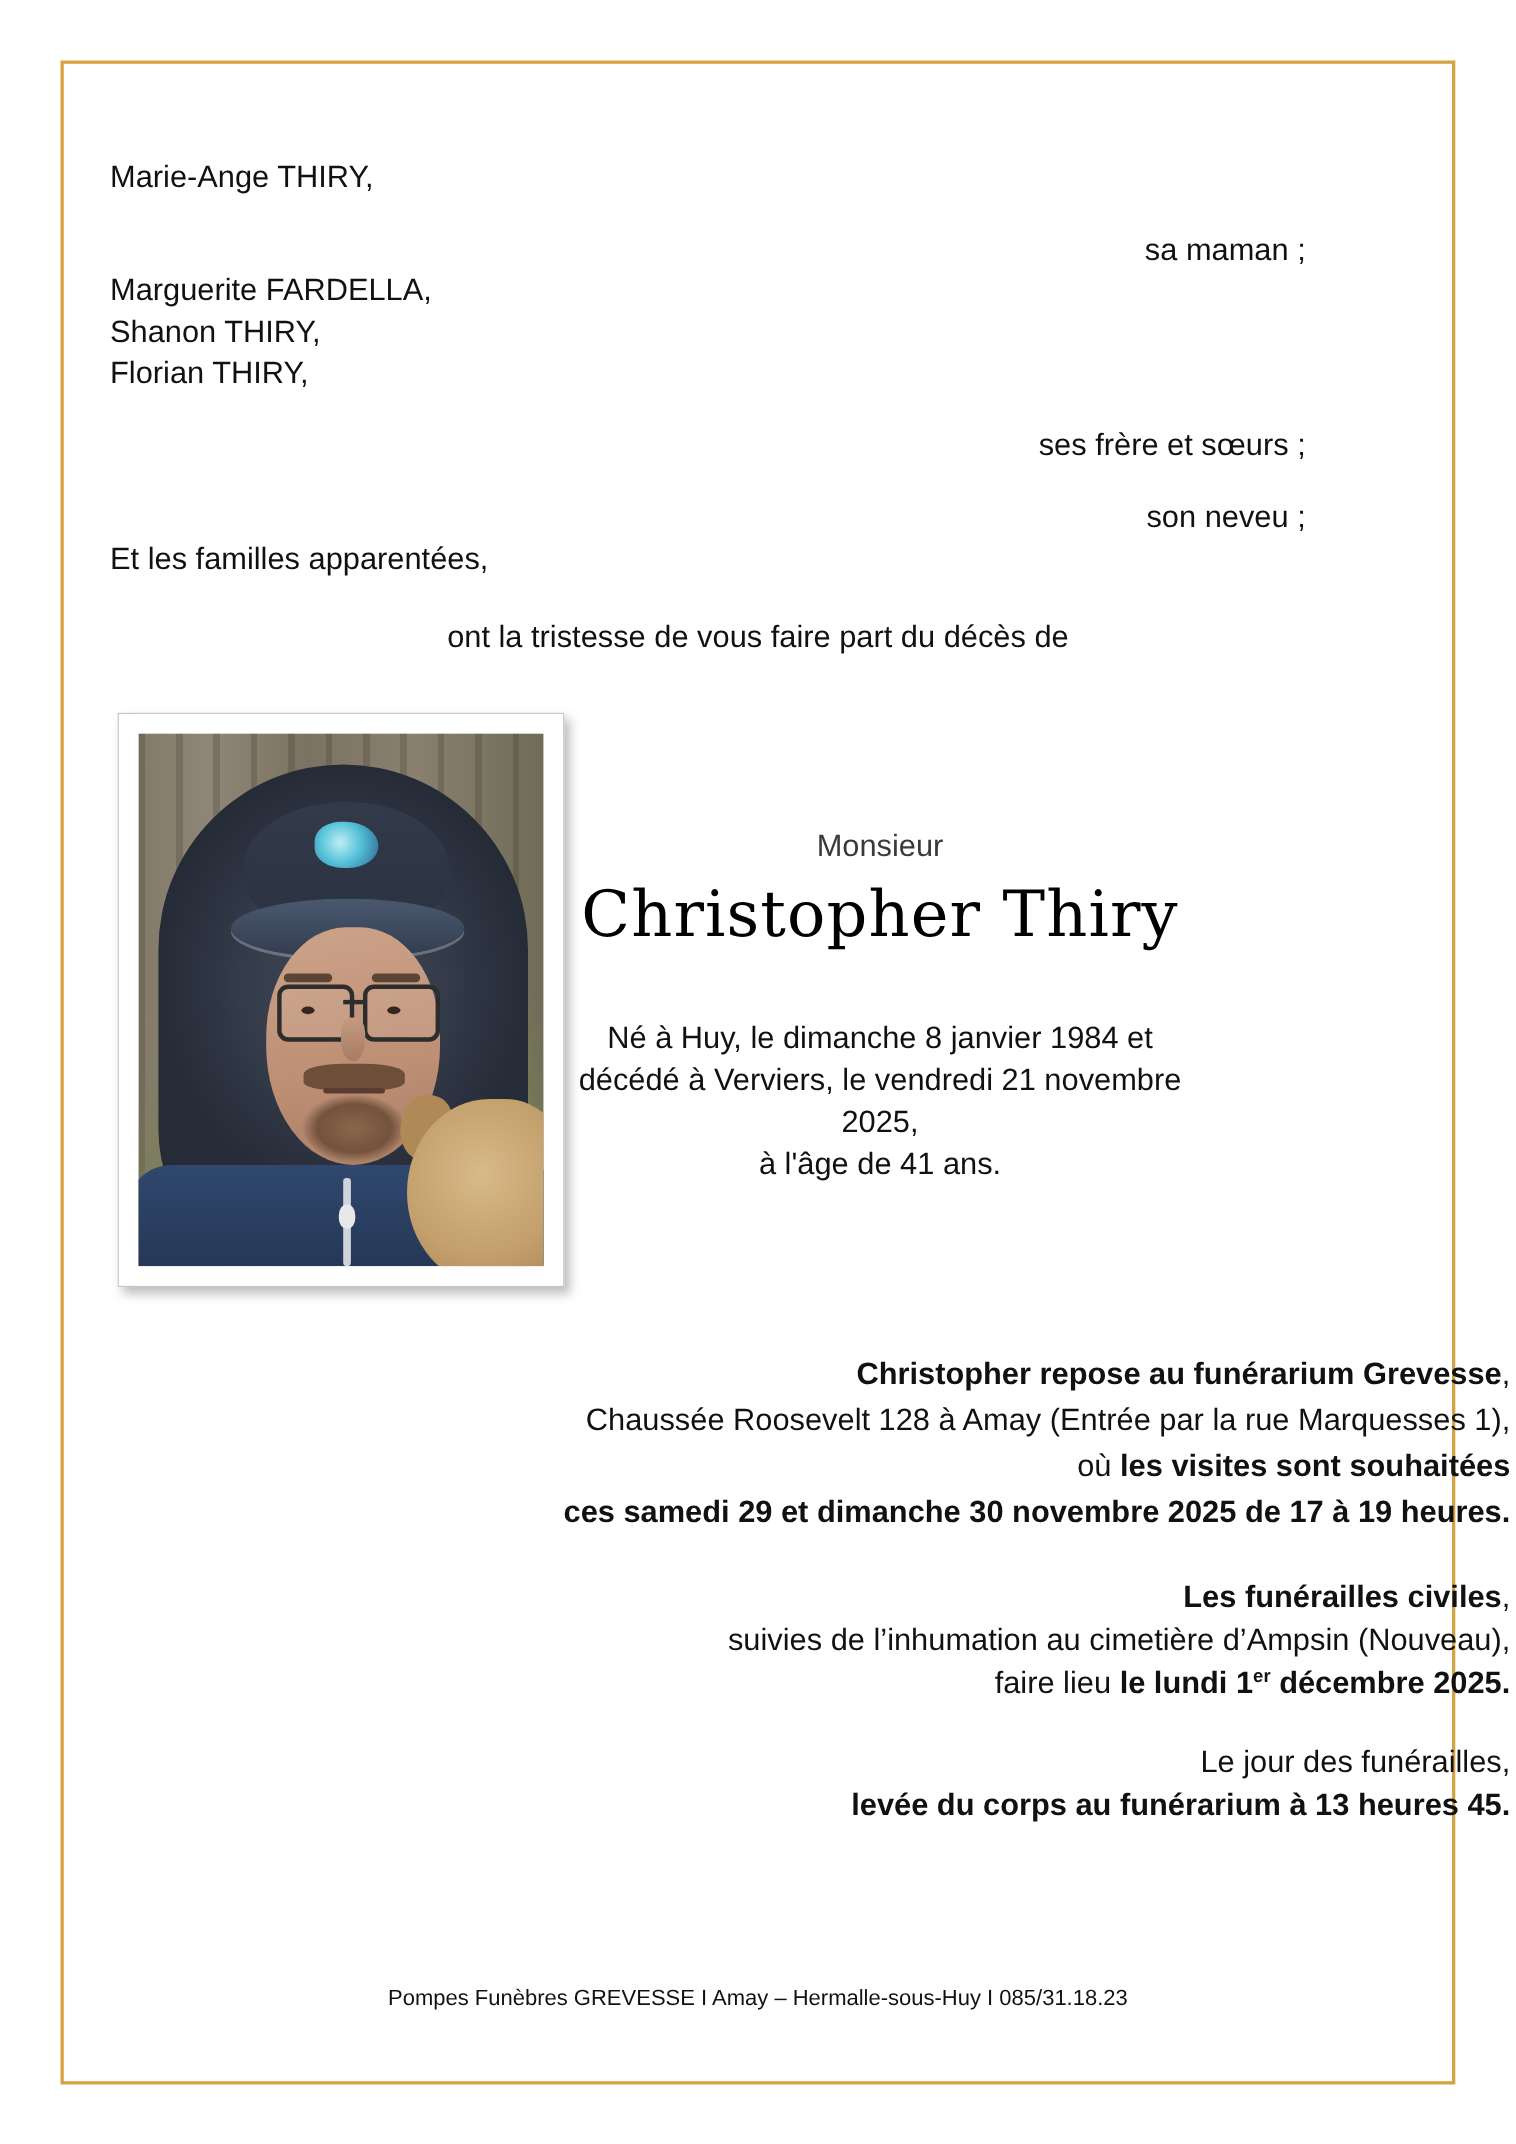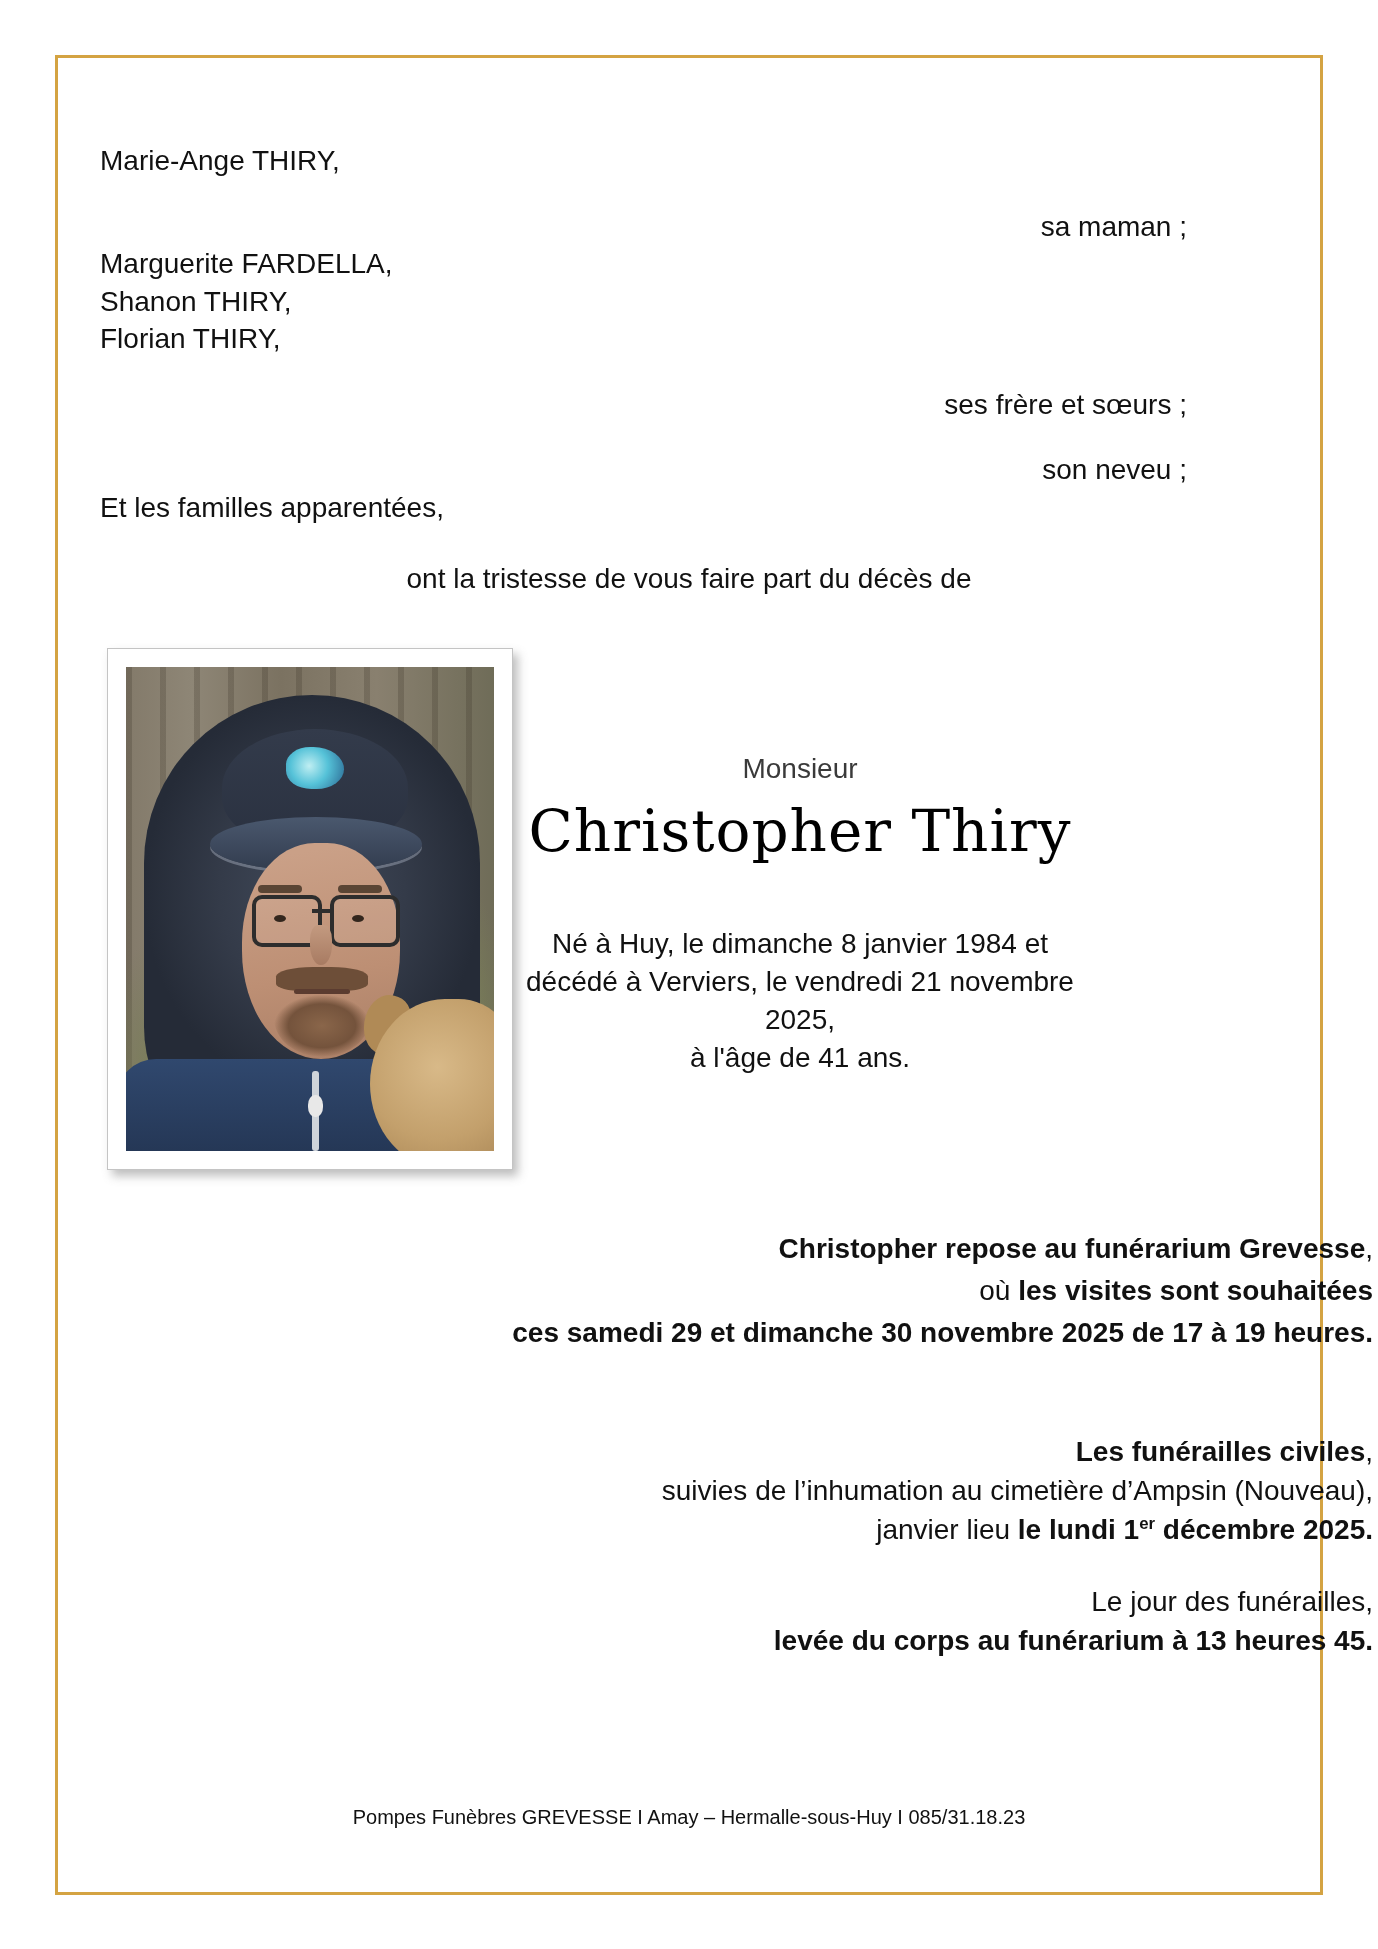--- a/index.html
+++ b/index.html
@@ -165,28 +165,29 @@
   <div class="deceased-name">Christopher Thiry</div>
   <div class="birth-death">
     <div>Né à Huy, le dimanche 8 janvier 1984 et</div>
     <div>décédé à Verviers, le vendredi 21 novembre 2025,</div>
     <div>à l'âge de 41 ans.</div>
   </div>
 </div>
 
 <div class="msg visitation">
   <div><span class="b">Christopher repose au funérarium Grevesse</span><span>,</span></div>
+  <div>Chaussée Roosevelt 128 à Amay (Entrée par la rue Marquesses 1),</div>
   <div><span>où </span><span class="b">les visites sont souhaitées</span></div>
   <div class="b">ces samedi 29 et dimanche 30 novembre 2025 de 17 à 19 heures.</div>
 </div>
 
 <div class="msg funeral">
   <div><span class="b">Les funérailles civiles</span><span>,</span></div>
   <div>suivies de l’inhumation au cimetière d’Ampsin (Nouveau),</div>
-  <div><span>janvier lieu </span><span class="b"><span>le lundi 1</span><sup>er</sup><span> décembre 2025.</span></span></div>
+  <div><span>faire lieu </span><span class="b"><span>le lundi 1</span><sup>er</sup><span> décembre 2025.</span></span></div>
 </div>
 
 <div class="msg departure">
   <div>Le jour des funérailles,</div>
   <div class="b">levée du corps au funérarium à 13 heures 45.</div>
 </div>
 
 <div class="footer">Pompes Funèbres GREVESSE I Amay – Hermalle-sous-Huy I 085/31.18.23</div>
 
 </body></html>

